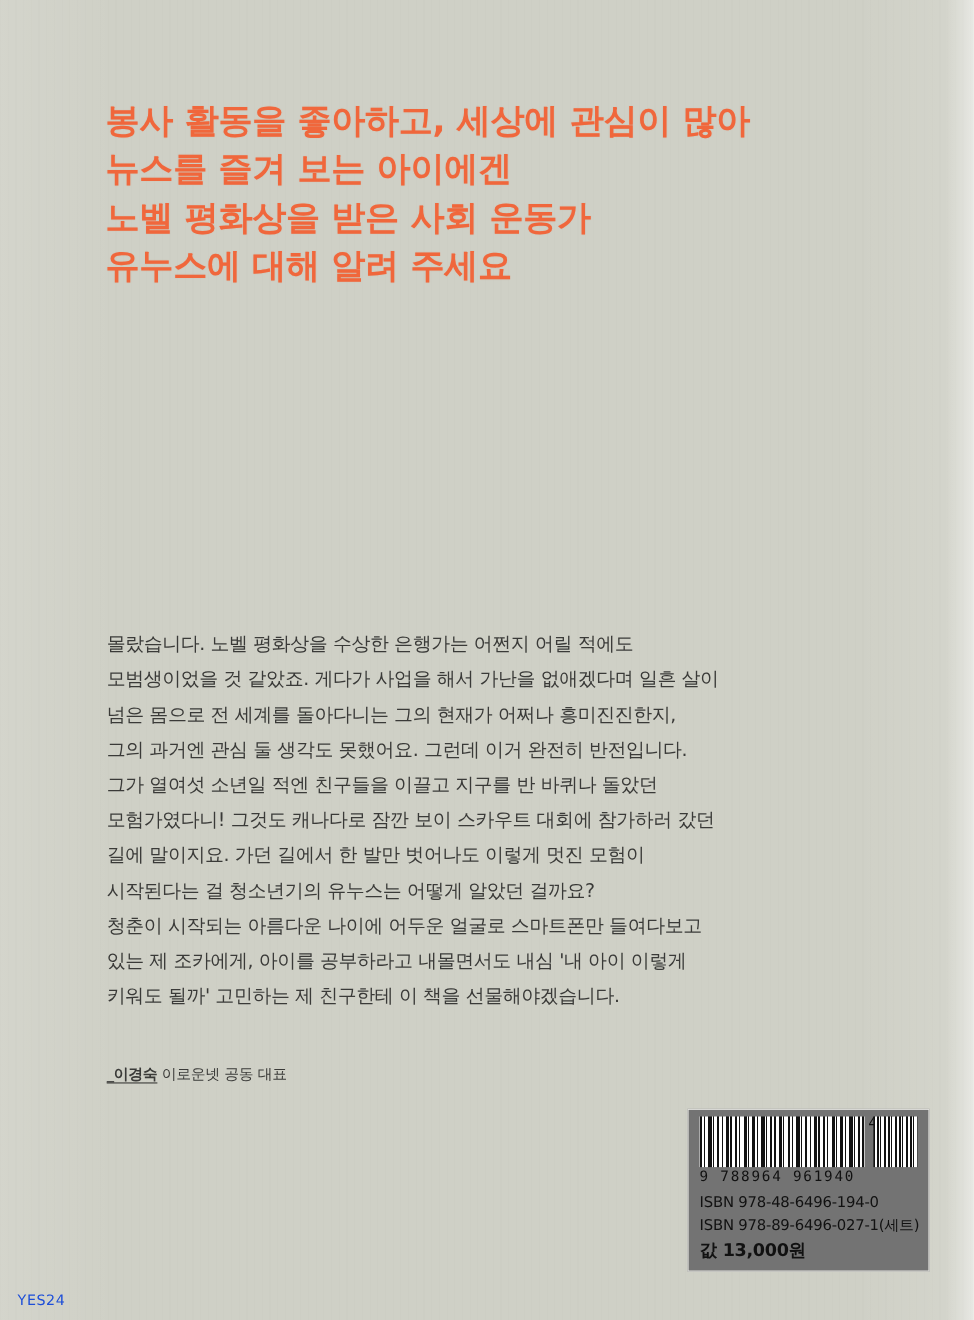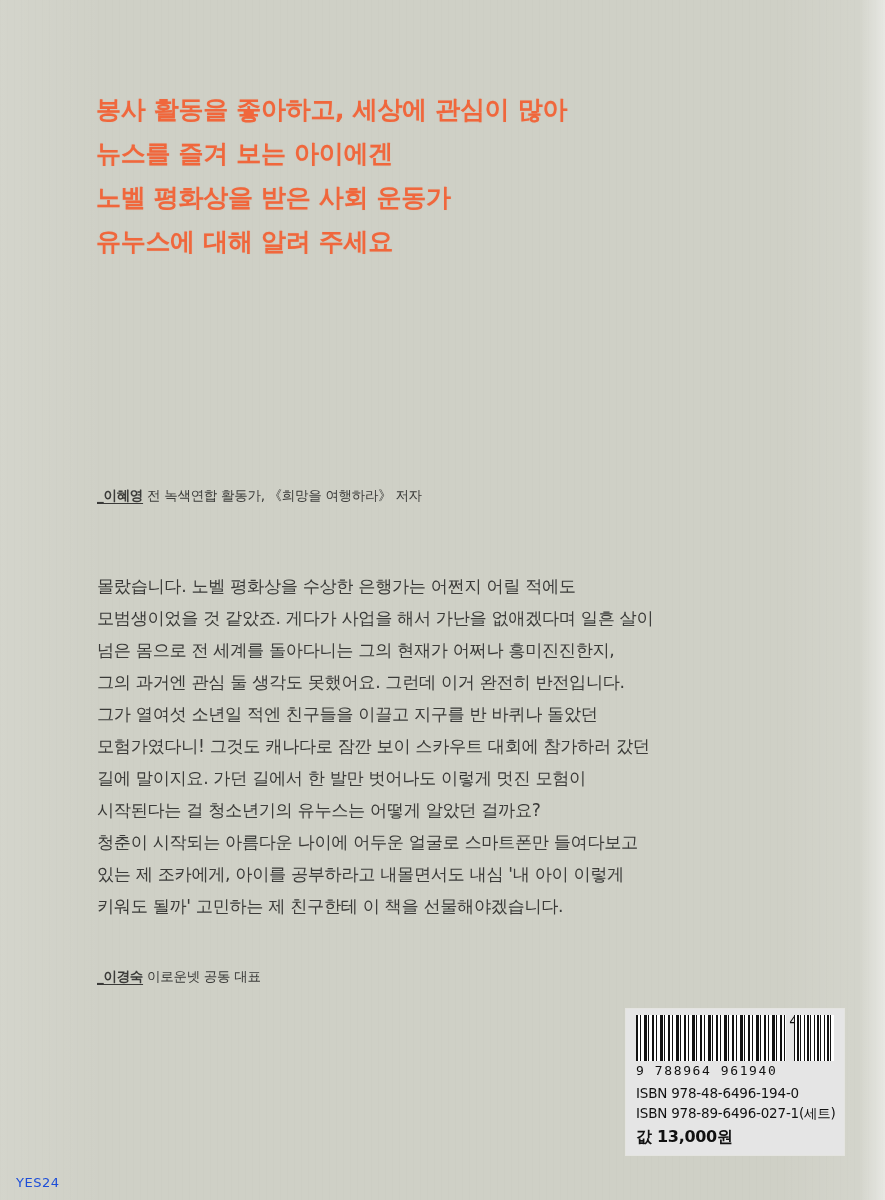--- a/index.html
+++ b/index.html
@@ -37,21 +37,21 @@
     background: linear-gradient(90deg, rgba(0,0,0,0.0) 0%, rgba(255,255,255,0.25) 60%, rgba(255,255,255,0.45) 100%);
     pointer-events: none;
   }
 
   .headline {
     position: absolute;
     left: 96px;
     top: 88px;
     width: 700px;
     color: #f0673c;
-    font-size: 25px;
+    font-size: 31px;
     line-height: 44px;
     font-weight: 700;
     letter-spacing: -0.3px;
     white-space: pre-line;
     text-shadow: 0 0 1px rgba(240,103,60,0.25);
   }
 
   .blurb {
     position: absolute;
     left: 97px;
@@ -80,21 +80,21 @@
   .attrib-1 { top: 487px; }
   .attrib-2 { top: 968px; }
 
   
   .barcode-block {
     position: absolute;
     left: 625px;
     top: 1008px;
     width: 220px;
     height: 148px;
-    background: #e5e5e5;
+    background: #737373;
     padding: 6px 8px 21px 8px;
     box-sizing: border-box;
     border: 1px solid #e4e4e0;
   }
   .barcode-top-num {
     position: absolute;
     right: 10px;
     top: 4px;
     font-size: 14px;
     font-family: "DejaVu Sans Mono", "Liberation Mono", monospace;
@@ -178,23 +178,20 @@
 <body>
 
 <div class="page">
 
   <div class="headline">봉사 활동을 좋아하고, 세상에 관심이 많아
 뉴스를 즐겨 보는 아이에겐
 노벨 평화상을 받은 사회 운동가
 유누스에 대해 알려 주세요</div>
 
 
-  <div class="attrib attrib-1">
-    <span class="underlined">_이혜영</span><span> 전 녹색연합 활동가, 《희망을 여행하라》 저자</span>
-  </div>
 
   <div class="blurb blurb-2">몰랐습니다. 노벨 평화상을 수상한 은행가는 어쩐지 어릴 적에도
 모범생이었을 것 같았죠. 게다가 사업을 해서 가난을 없애겠다며 일흔 살이
 넘은 몸으로 전 세계를 돌아다니는 그의 현재가 어쩌나 흥미진진한지,
 그의 과거엔 관심 둘 생각도 못했어요. 그런데 이거 완전히 반전입니다.
 그가 열여섯 소년일 적엔 친구들을 이끌고 지구를 반 바퀴나 돌았던
 모험가였다니! 그것도 캐나다로 잠깐 보이 스카우트 대회에 참가하러 갔던
 길에 말이지요. 가던 길에서 한 발만 벗어나도 이렇게 멋진 모험이
 시작된다는 걸 청소년기의 유누스는 어떻게 알았던 걸까요?
 청춘이 시작되는 아름다운 나이에 어두운 얼굴로 스마트폰만 들여다보고

